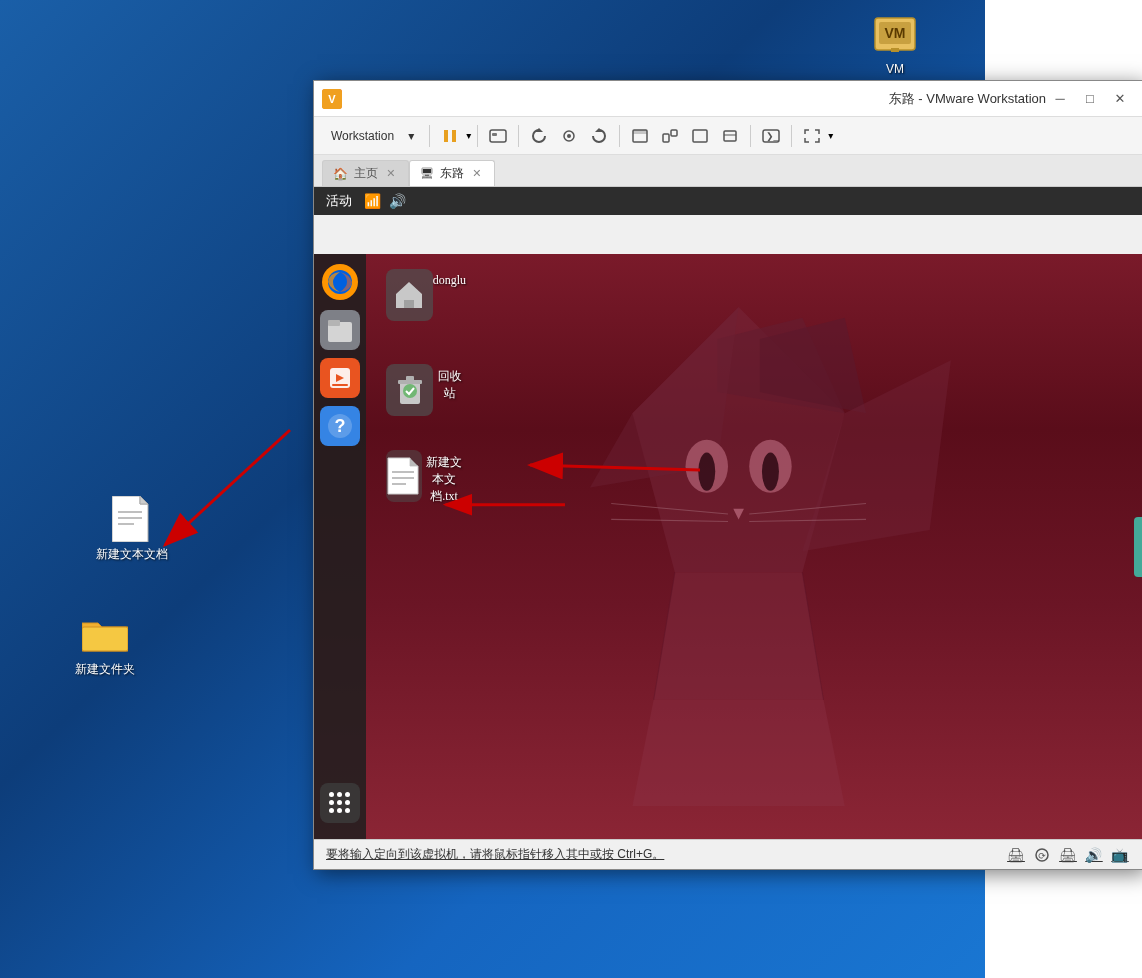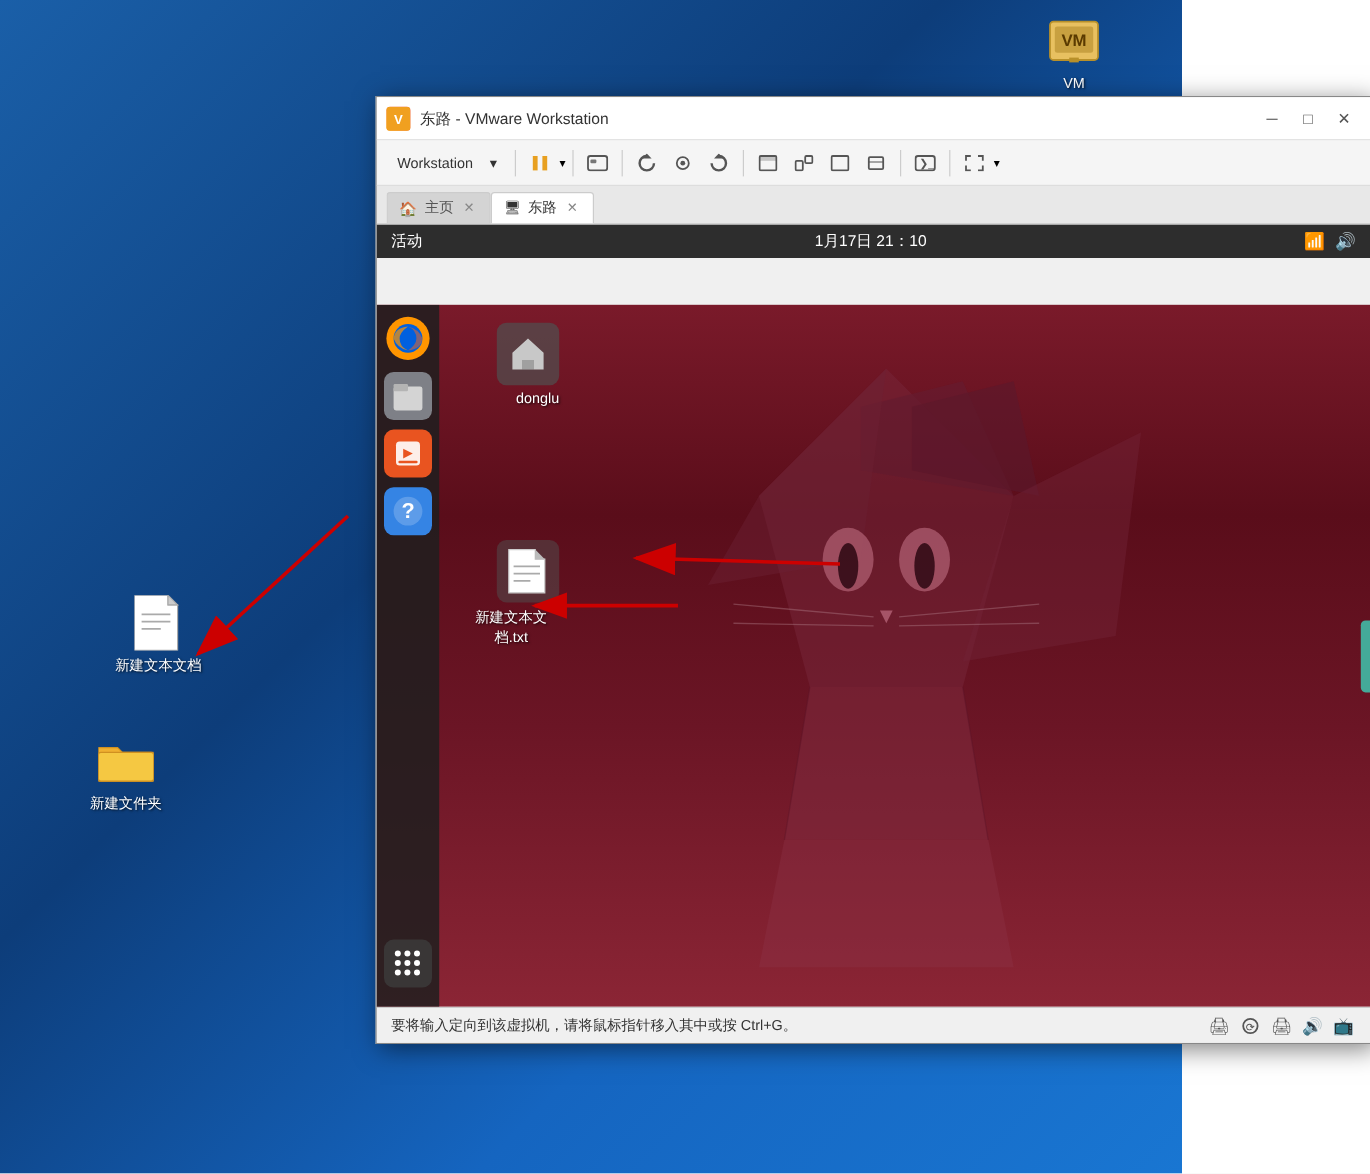--- a/index.html
+++ b/index.html
@@ -97,20 +97,21 @@
       align-items: center;
       justify-content: center;
       font-size: 11px;
       color: white;
       font-weight: bold;
     }
     .title-bar-text {
       font-size: 13px;
       color: #333;
       flex: 1;
+      text-align: right;
     }
     .title-bar-controls {
       display: flex;
       gap: 2px;
     }
     .title-btn {
       width: 28px;
       height: 22px;
       background: transparent;
       border: none;
@@ -308,24 +309,25 @@
       width: 5px;
       height: 5px;
       background: white;
       border-radius: 50%;
     }
 
     
     .ubuntu-icon {
       position: absolute;
       display: flex;
-      flex-direction: column;
-      align-items: flex-end;
+      flex-direction: row;
+      align-items: flex-start;
       width: 80px;
       cursor: pointer;
+      font-family: Liberation Serif, serif;
     }
     .ubuntu-icon .icon-box {
       width: 52px;
       height: 52px;
       display: flex;
       align-items: center;
       justify-content: center;
       border-radius: 8px;
       font-size: 28px;
     }
@@ -351,20 +353,21 @@
     .vmware-statusbar {
       height: 30px;
       background: #f0f0f0;
       border-top: 1px solid #ccc;
       display: flex;
       align-items: center;
       padding: 0 12px;
       font-size: 12px;
       color: #333;
       flex-shrink: 0;
+      text-decoration: underline;
     }
     .statusbar-text { flex: 1; }
     .statusbar-icons {
       display: flex;
       gap: 6px;
       align-items: center;
     }
     .statusbar-icon {
       width: 20px;
       height: 20px;
@@ -538,21 +541,20 @@
         <span style="font-size:11px;">🖥</span>
         <span>东路</span>
         <span class="tab-close">✕</span>
       </div>
     </div>
 
     <div class="vm-content">
 
       <div class="ubuntu-topbar">
         <span class="ubuntu-activities">活动</span>
-        <div class="ubuntu-topbar-center">1月17日 21：10</div>
         <div class="ubuntu-topbar-right">
           <span style="font-size:14px;">📶</span>
           <span style="font-size:14px;">🔊</span>
         </div>
       </div>
 
       <div class="ubuntu-desktop">
 
         <svg class="cat-bg" viewBox="0 0 780 600" preserveAspectRatio="xMidYMid slice">
 
@@ -633,20 +635,32 @@
           <div class="ubuntu-icon" style="top:15px; left:20px;">
             <div class="icon-box" style="background:rgba(80,80,80,0.7);">
               <svg width="34" height="34" viewBox="0 0 34 34">
                 <polygon points="17,4 30,16 30,30 22,30 22,22 12,22 12,30 4,30 4,16" fill="#c8c8c8"></polygon>
                 <rect x="12" y="22" width="10" height="8" fill="#a0a0a0"></rect>
               </svg>
             </div>
             <div class="icon-label">donglu</div>
           </div>
 
+          <div class="ubuntu-icon" style="top:110px; left:20px;">
+            <div class="icon-box" style="background:rgba(80,80,80,0.7);">
+              <svg width="36" height="36" viewBox="0 0 36 36">
+                <rect x="8" y="10" width="20" height="22" rx="2" fill="#c8c8c8"></rect>
+                <rect x="6" y="8" width="24" height="4" rx="1" fill="#b0b0b0"></rect>
+                <rect x="14" y="4" width="8" height="5" rx="1" fill="#b0b0b0"></rect>
+                <path d="M18,12 A7,7 0 1,0 18,26 A7,7 0 1,0 18,12" fill="#4caf50" opacity="0.7"></path>
+                <path d="M14,19 L17,22 L22,16" stroke="white" stroke-width="2" fill="none"></path>
+              </svg>
+            </div>
+            <div class="icon-label">回收站</div>
+          </div>
 
           <div class="ubuntu-icon" style="top:196px; left:20px;">
             <div class="icon-box" style="background:rgba(80,80,80,0.5);">
               <svg width="36" height="40" viewBox="0 0 36 40">
                 <polygon points="2,2 24,2 24,10 32,10 32,38 2,38" fill="white" stroke="#ccc" stroke-width="1"></polygon>
                 <polygon points="24,2 32,10 24,10" fill="#bbb"></polygon>
                 <line x1="6" y1="16" x2="28" y2="16" stroke="#aaa" stroke-width="1.5"></line>
                 <line x1="6" y1="22" x2="28" y2="22" stroke="#aaa" stroke-width="1.5"></line>
                 <line x1="6" y1="28" x2="20" y2="28" stroke="#aaa" stroke-width="1.5"></line>
               </svg>

